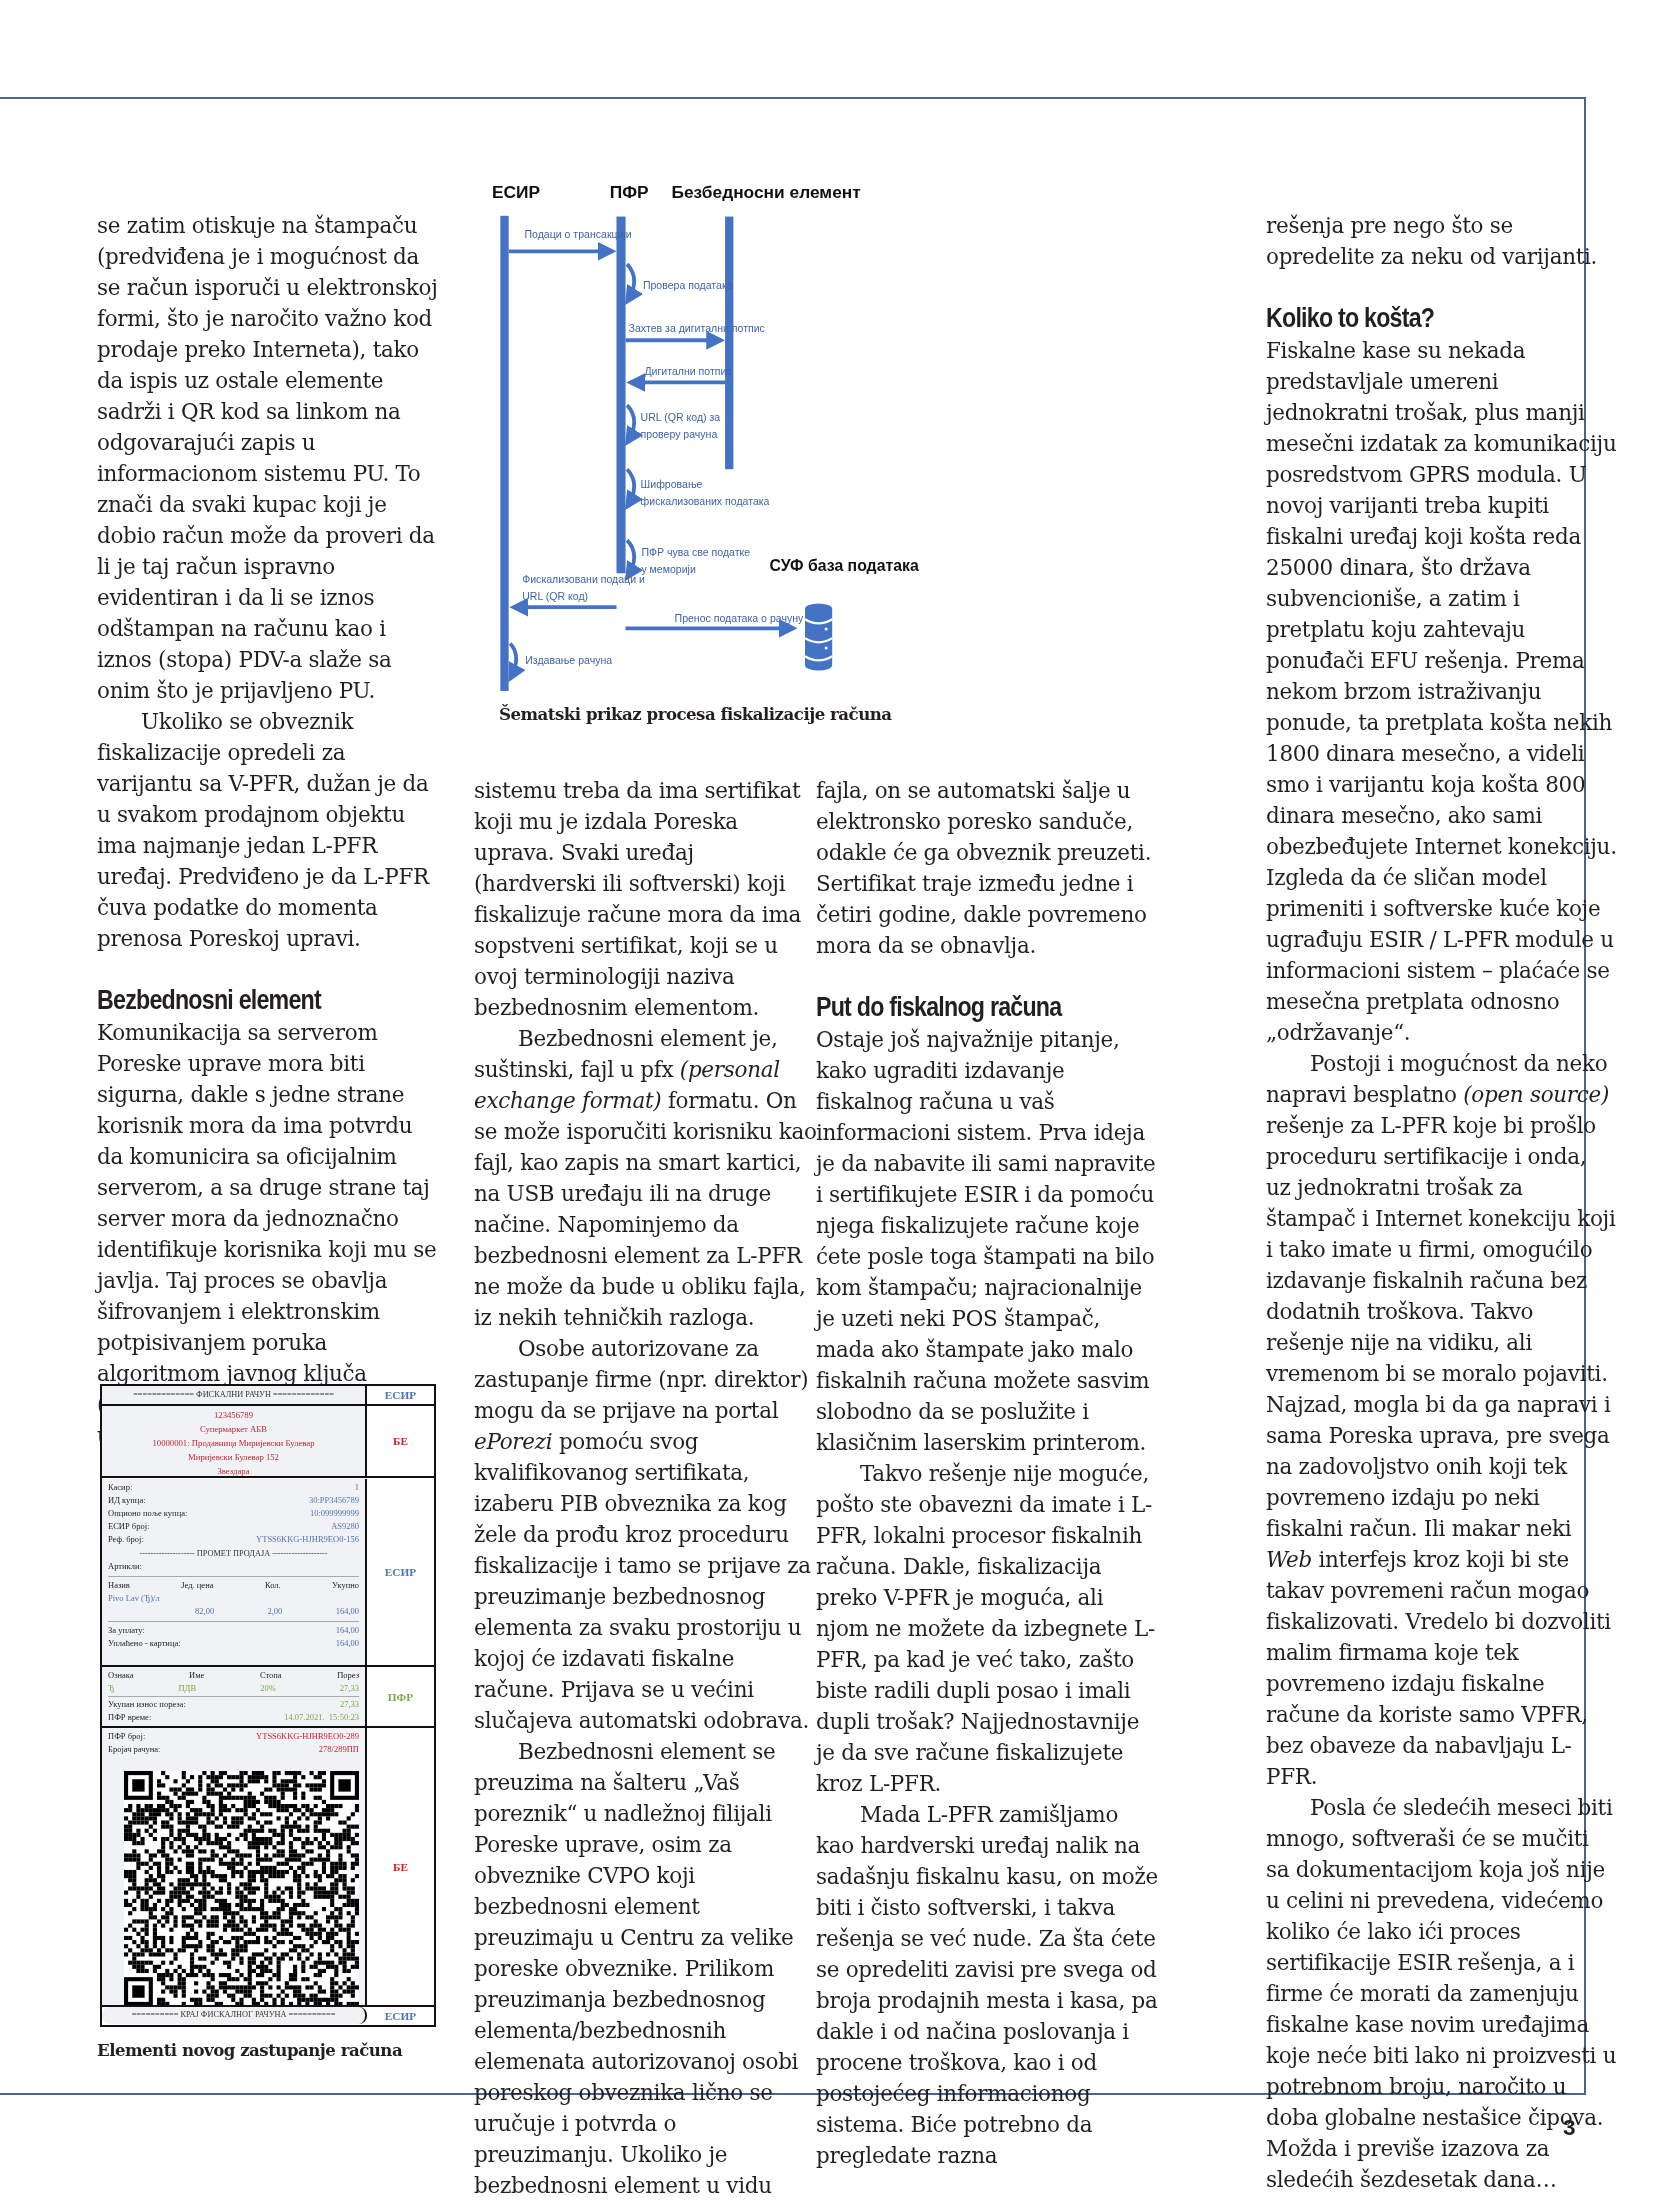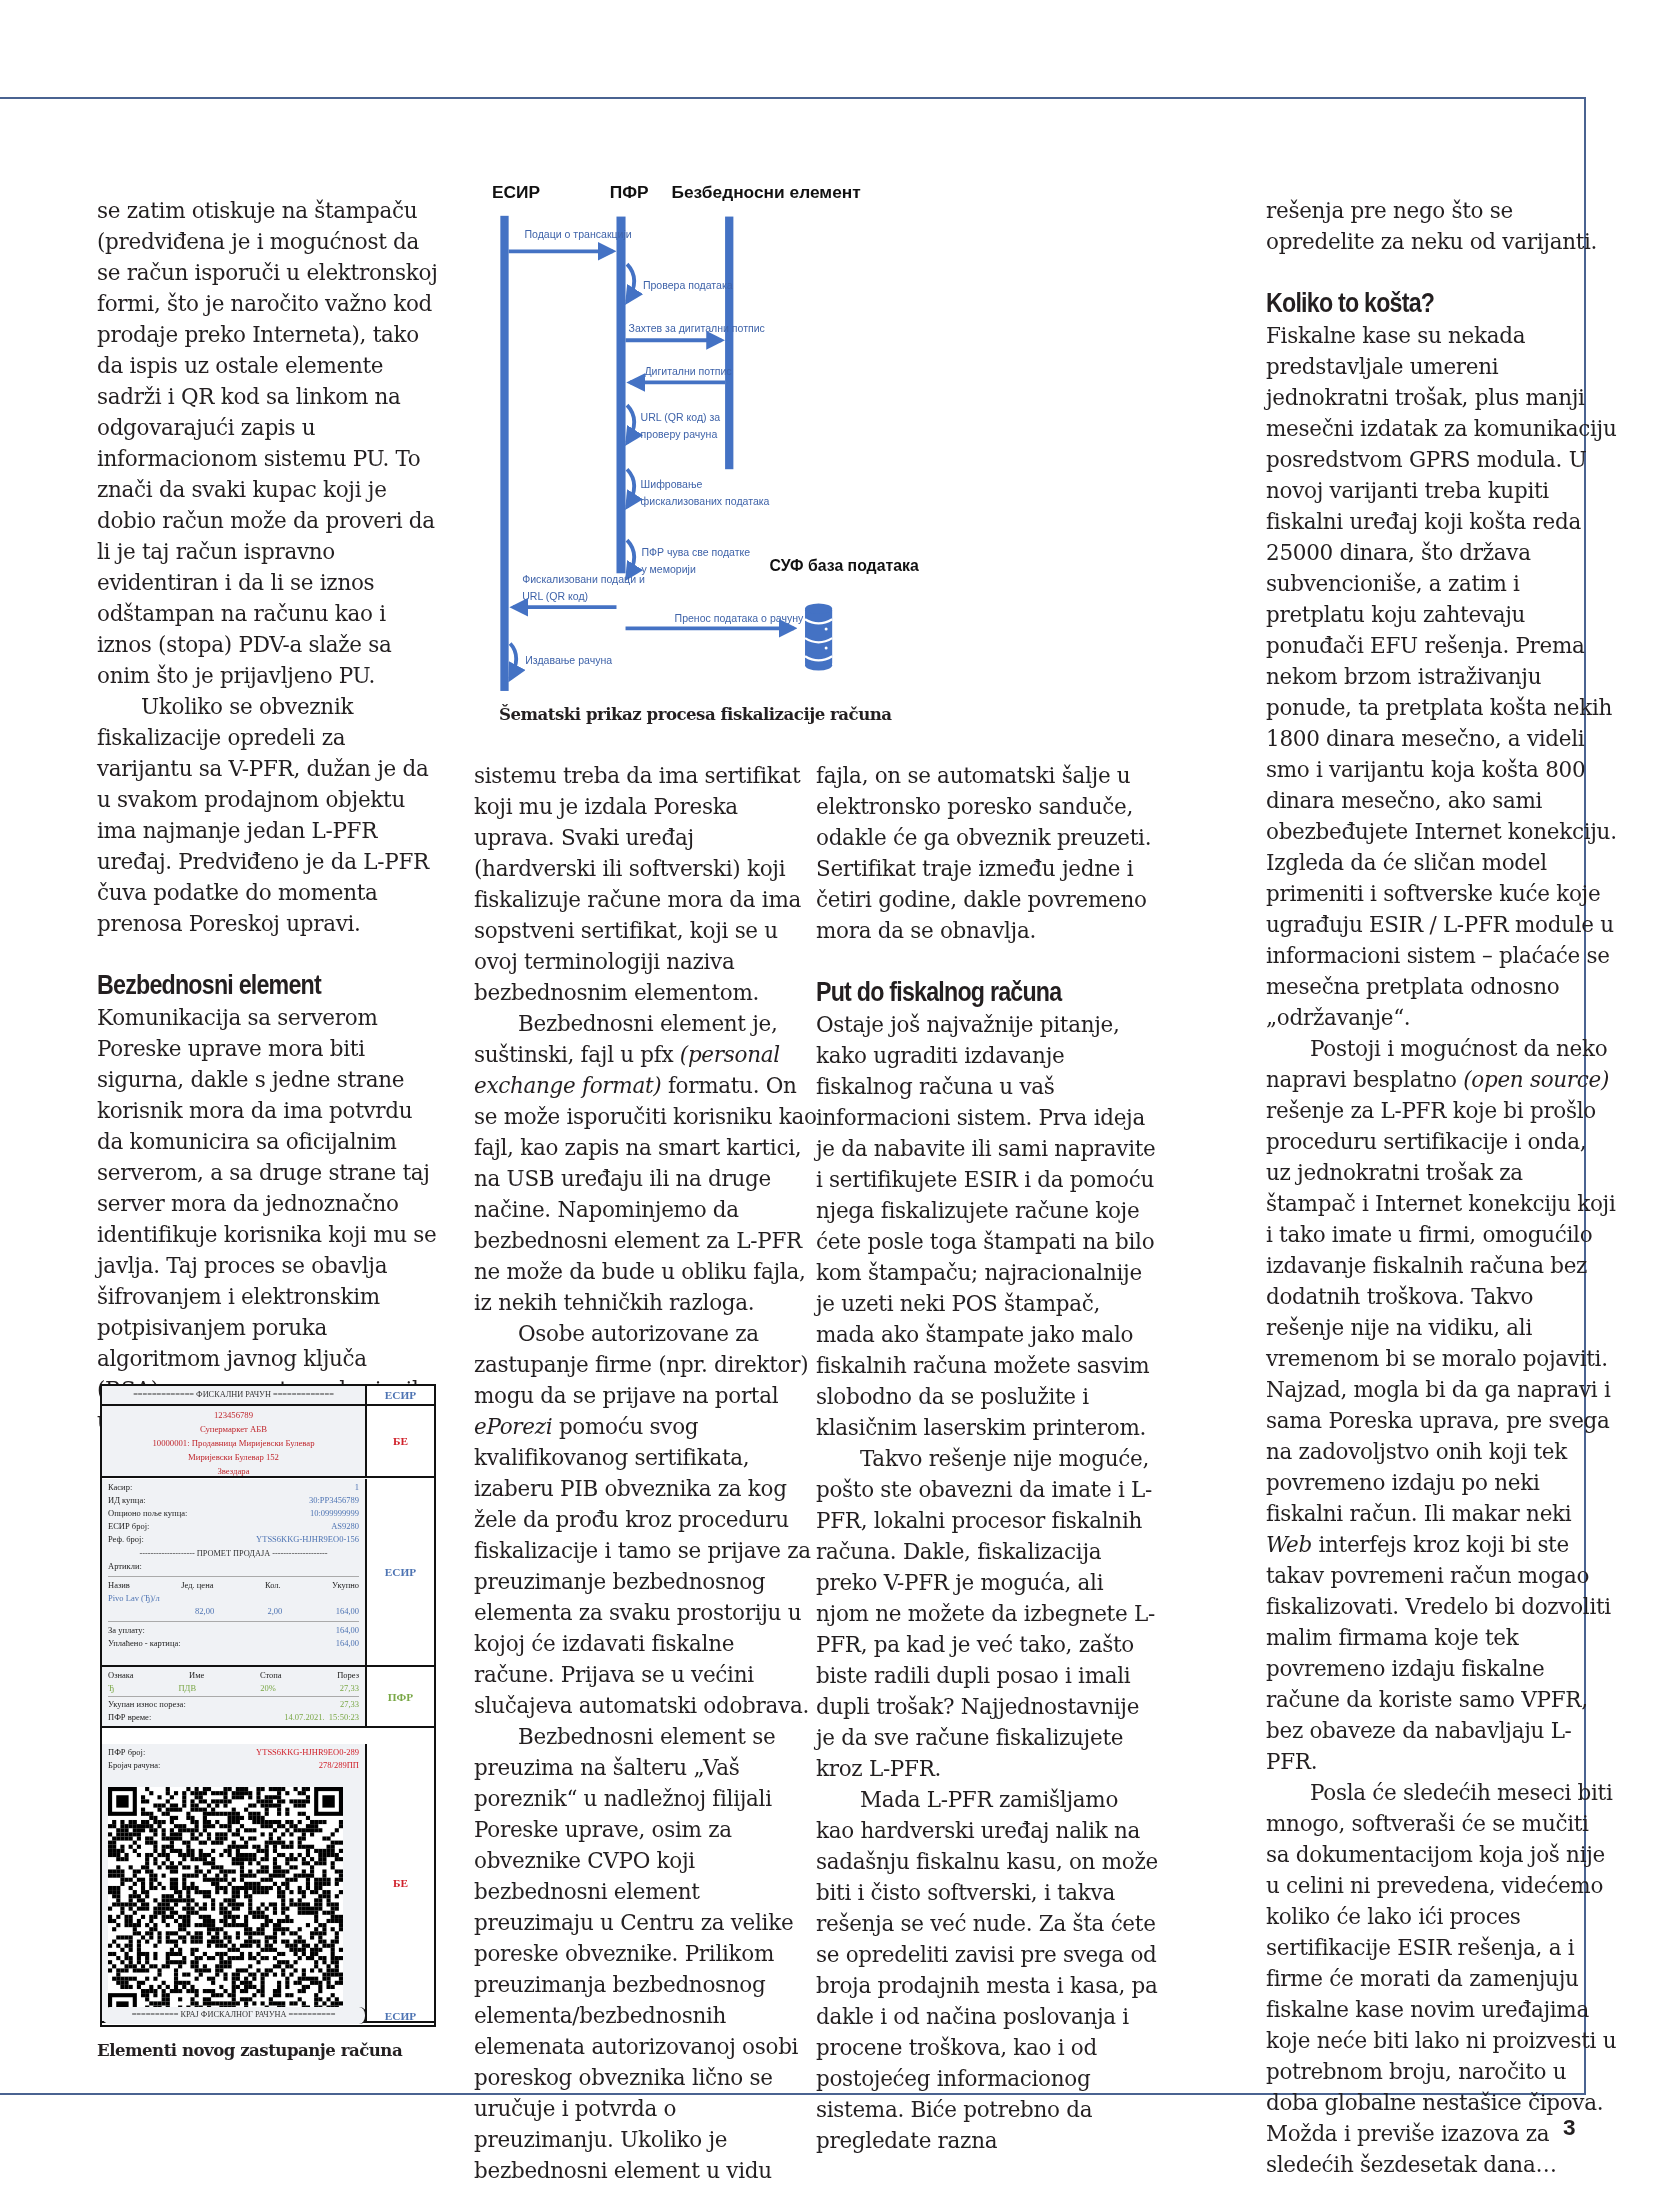--- a/index.html
+++ b/index.html
@@ -1,21 +1,21 @@
 <!DOCTYPE html>
 <html style="font-size:12px"><head>
 <meta charset="utf-8">
 <style>
   html, body { margin:0; padding:0; background:#ffffff; }
   body { width:1671px; height:2205px; position:relative; overflow:hidden;
          font-family:"DejaVu Serif", "Liberation Serif", serif; color:#231f20; }
   .frame { position:absolute; left:-3px; top:97px; width:1589px; height:1998px;
            border:2.3px solid #4a6391; box-sizing:border-box; }
   .col { position:absolute; width:347px; font-size:21.5px; line-height:31px;
-         letter-spacing:-0.3px; }
+         letter-spacing:-0.3px;margin-top:15px; }
   .col p { margin:0; text-align:left; }
   .col p.ind { text-indent:44px; }
   .col h2 { margin:0; font-family:"Liberation Sans", sans-serif; font-weight:bold;
             font-size:27px; line-height:33px; letter-spacing:-0.9px; color:#231f20;
             transform:scaleX(0.86); transform-origin:left; white-space:nowrap; }
   .gap { height:30px; }
   em { font-style:italic; }
 
   
   .diagram { position:absolute; left:483px; top:166px; width:724px; height:528px; }
@@ -236,21 +236,21 @@
           <span>Укупан износ пореза:</span>
           <span class="green">27,33</span>
         </div>
       <div class="r-line">
           <span>ПФР време:</span>
           <span class="green" style="white-space:pre;">14.07.2021.  15:50:23</span>
         </div>
     </div>
     <div class="r-side green">ПФР</div>
   </div>
-  <div class="r-row" style="top:358px; height:279px;">
+  <div class="r-row" style="top:342px; height:279px;text-align:right;">
     <div class="r-main">
       <div class="r-line">
           <span>ПФР број:</span>
           <span class="red">YTSS6KKG-HJHR9EO0-289</span>
         </div>
       <div class="r-line">
           <span>Бројач рачуна:</span>
           <span class="red">278/289ПП</span>
         </div>
       <svg class="qr" id="qr" viewBox="0 0 57 57" width="235" height="235">

